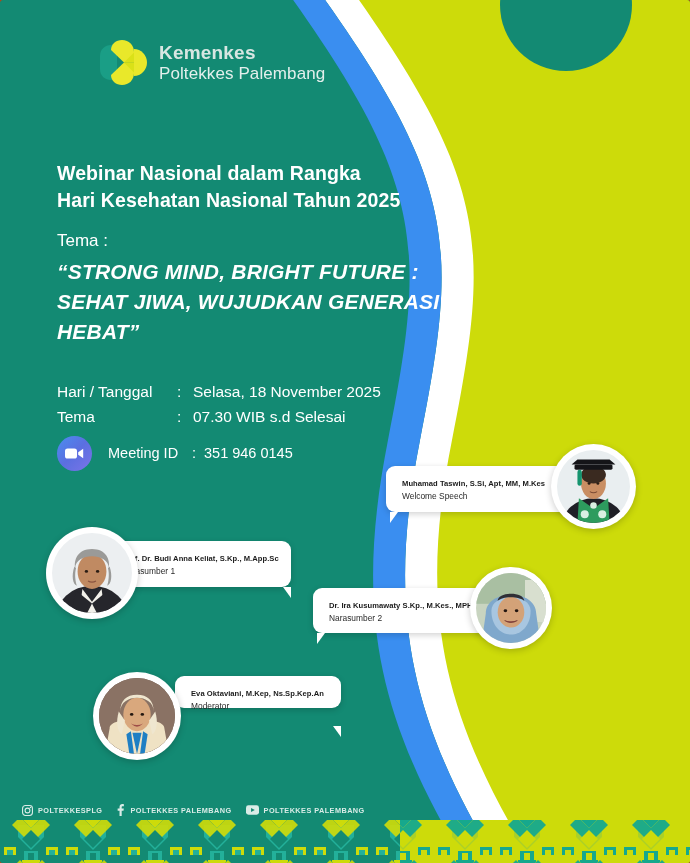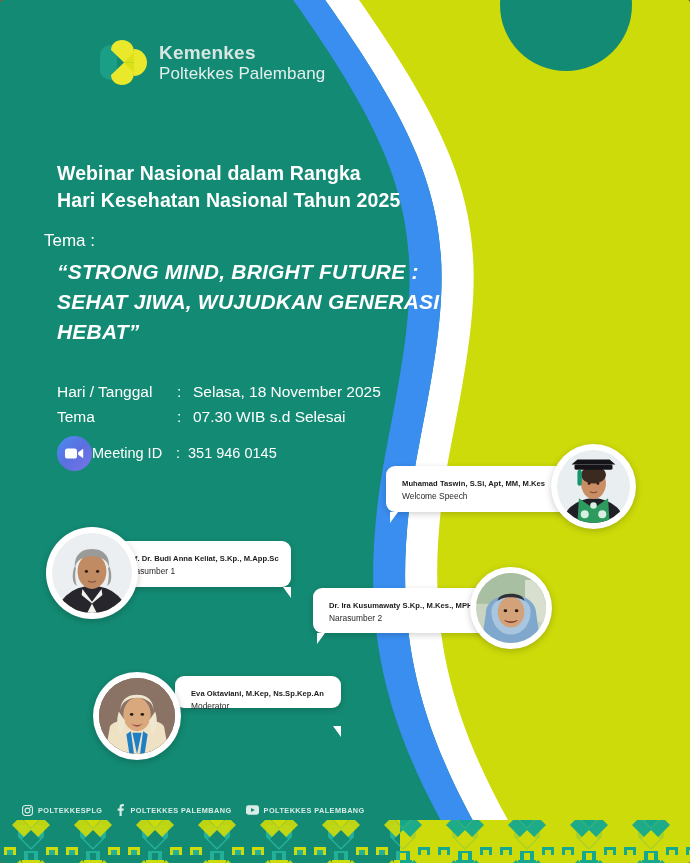--- a/index.html
+++ b/index.html
@@ -34,21 +34,21 @@
     font-size:17px; font-weight:400; color:#e3efec; letter-spacing:.1px;
   }
 
   
   .headline {
     position:absolute; left:57px; top:160px;
     color:#ffffff; font-size:19.5px; font-weight:bold;
     line-height:1.38; letter-spacing:.1px;
   }
   .tema-label {
-    position:absolute; left:44px; top:231px;
+    position:absolute; left:57px; top:231px;
     color:#ffffff; font-size:17px; font-weight:400;
   }
   .tema-text {
     position:absolute; left:57px; top:257px;
     color:#ffffff; font-size:21px; font-weight:bold; font-style:italic;
     line-height:1.42; letter-spacing:.2px; max-width:430px;
   }
 
   
   .schedule {
@@ -56,21 +56,21 @@
     color:#ffffff; font-size:15.5px; line-height:1.62;
   }
   .schedule table { border-collapse:collapse; }
   .schedule td { padding:0; white-space:nowrap; vertical-align:top; }
   .schedule td.k { width:120px; }
   .schedule td.c { width:16px; }
 
   
   .zoom-row {
     position:absolute; left:57px; top:436px;
-    display:flex; align-items:center; gap:0;
+    display:flex; align-items:center; gap:16px;
   }
   .zoom-icon {
     width:35px; height:35px; border-radius:50%; flex:none;
     background:linear-gradient(135deg,#4a8df0 0%,#5b6fe0 50%,#7b74e8 100%);
     display:flex; align-items:center; justify-content:center;
   }
   .zoom-info { color:#ffffff; font-size:14.5px; line-height:1.55; }
   .zoom-info table { border-collapse:collapse; }
   .zoom-info td { padding:0; white-space:nowrap; }
   .zoom-info td.k { width:84px; }

